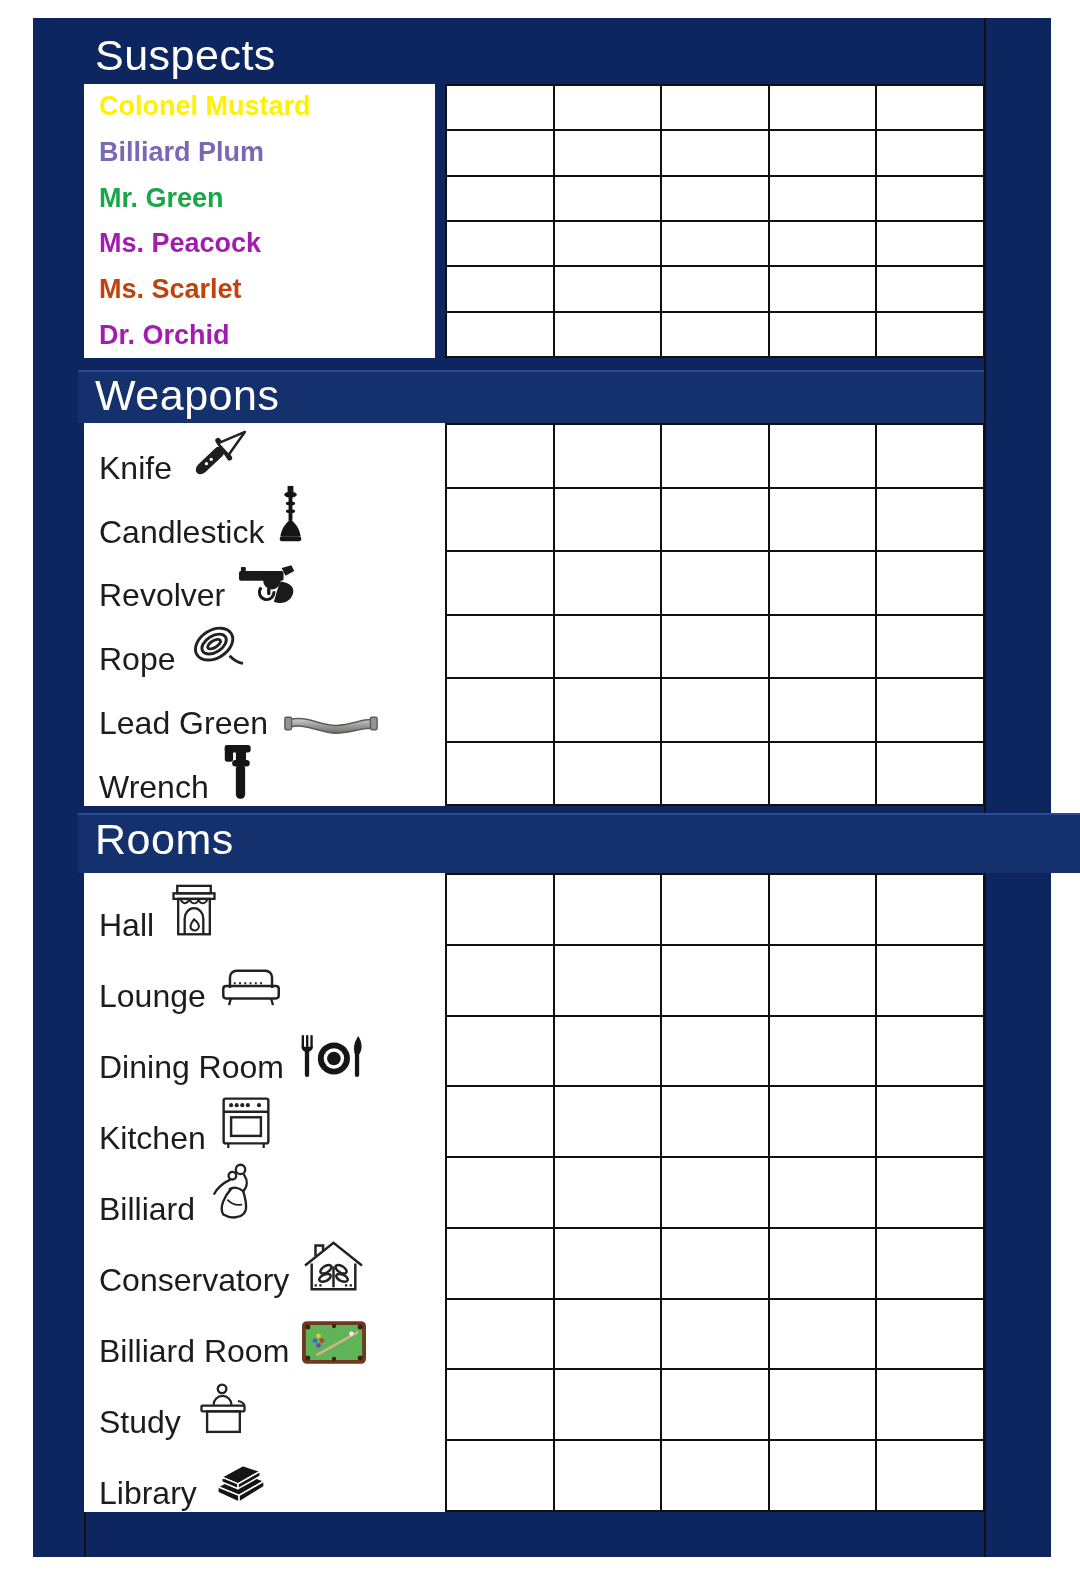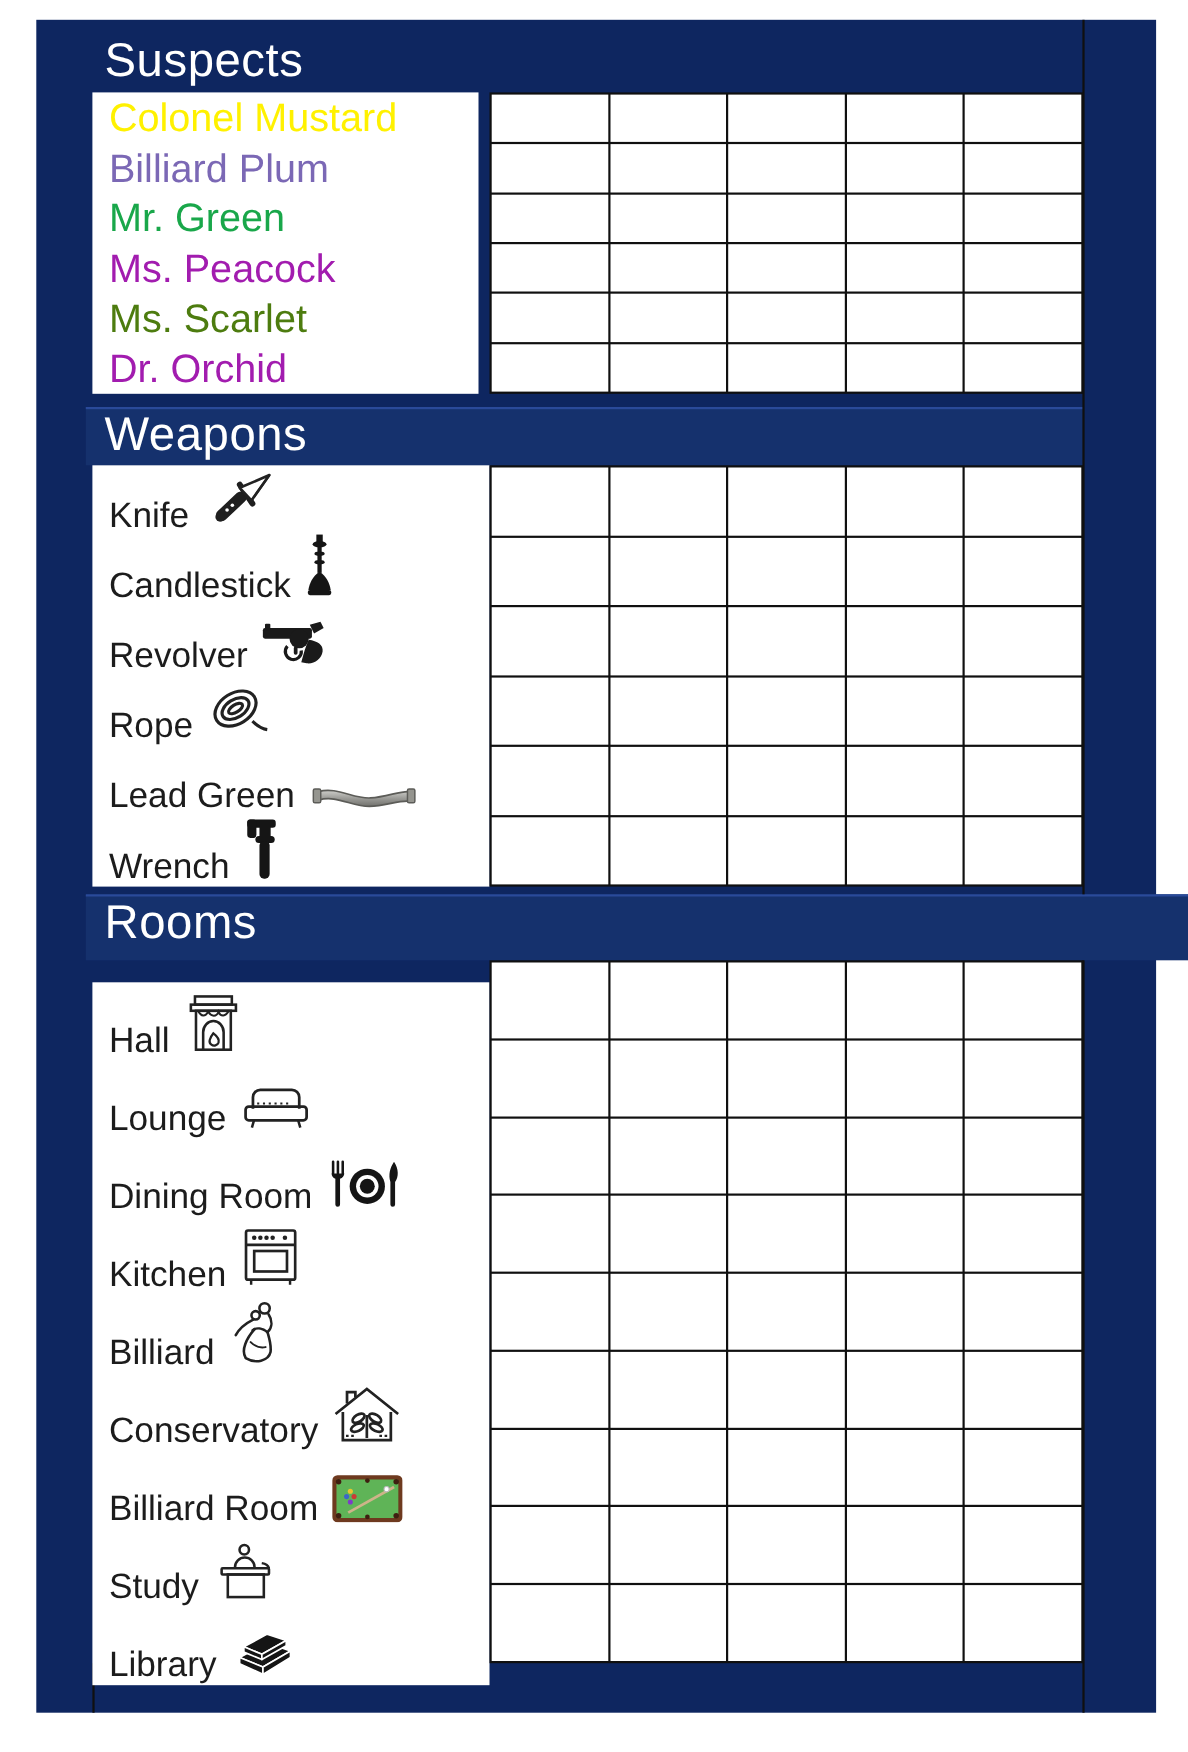--- a/index.html
+++ b/index.html
@@ -15,24 +15,24 @@
   .vline.right-top{left:984px;top:18px;height:795px;}
   .vline.right-bottom{left:984px;top:873px;height:684px;}
   .vline.left-bottom{left:84px;top:1512px;height:45px;}
   .hdr{position:absolute;color:#ffffff;font-size:43px;line-height:1.05;letter-spacing:.5px;font-weight:400;}
   .hdr.suspects-hdr{left:95px;top:33px;}
   .hdr.weapons-hdr{left:95px;top:373px;}
   .hdr.rooms-hdr{left:95px;top:817px;}
   .panel{position:absolute;background:#ffffff;display:flex;flex-direction:column;}
   .panel.suspects-panel{left:84px;top:84px;width:351px;height:274px;}
   .panel.weapons-panel{left:84px;top:423px;width:361px;height:383px;}
-  .panel.rooms-panel{left:84px;top:873px;width:361px;height:639px;margin-top:20px;}
+  .panel.rooms-panel{left:84px;top:873px;width:361px;height:639px;}
   .row{flex:1 1 0;display:flex;align-items:center;min-height:0;}
   .srow{padding-left:15px;}
-  .srow .name{font-size:36px;font-weight:400;white-space:nowrap;}
+  .srow .name{font-size:27px;font-weight:700;white-space:nowrap;}
   .irow{padding-left:15px;gap:13px;font-size:32px;color:#1c1c1c;white-space:nowrap;align-items:flex-end;}
   .iconbox{display:inline-flex;align-items:center;justify-content:center;transform:translateY(-6px);}
   .iconbox svg{display:block;}
   .grid{position:absolute;background:#101010;display:grid;gap:2px;padding:2px;box-sizing:border-box;}
   .grid.suspects-grid{left:445px;top:84px;width:540px;height:274px;}
   .grid.weapons-grid{left:445px;top:423px;width:540px;height:383px;}
   .grid.rooms-grid{left:445px;top:873px;width:540px;height:639px;}
   .cell{background:#ffffff;}
 </style>
 </head>
@@ -55,21 +55,21 @@
       <div class="row srow">
         <span class="name" style="color: rgb(123, 104, 181);">Billiard Plum</span>
       </div>
       <div class="row srow">
         <span class="name" style="color: rgb(25, 167, 74);">Mr. Green</span>
       </div>
       <div class="row srow">
         <span class="name" style="color: #a21caf;">Ms. Peacock</span>
       </div>
       <div class="row srow">
-        <span class="name" style="color: #4d7c0f;">Ms. Scarlet</span>
+        <span class="name" style="color: #c2410c;">Ms. Scarlet</span>
       </div>
       <div class="row srow">
         <span class="name" style="color: #a21caf;">Dr. Orchid</span>
       </div>
     </div>
   <div class="grid suspects-grid" style="grid-template-columns: repeat(5, 1fr); grid-template-rows: repeat(6, 1fr);">
       <div class="cell"></div>
       <div class="cell"></div>
       <div class="cell"></div>
       <div class="cell"></div>

